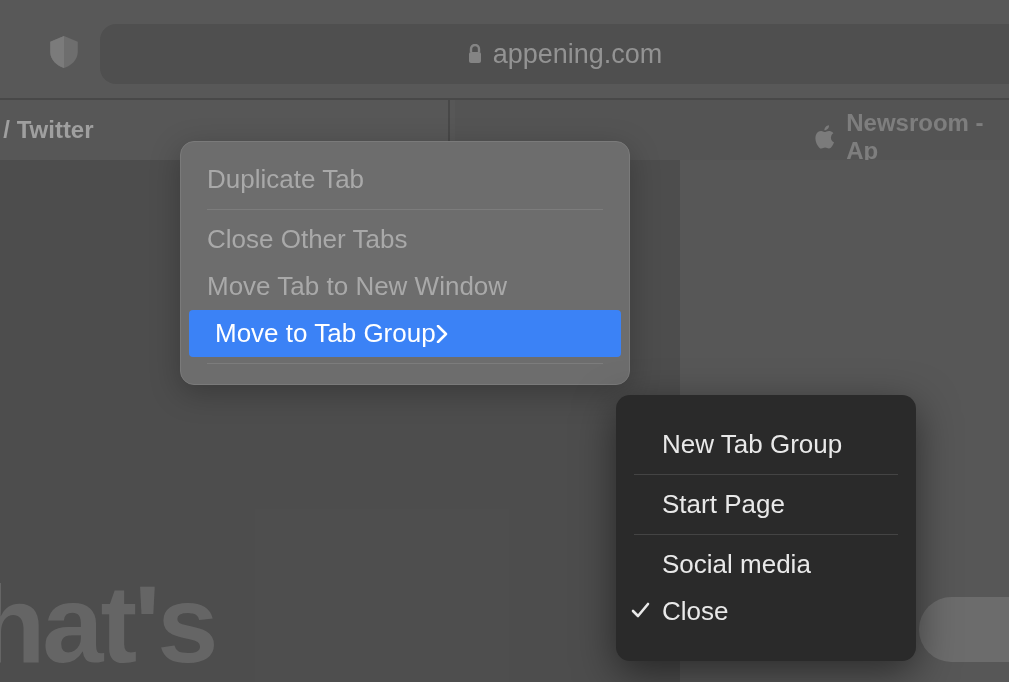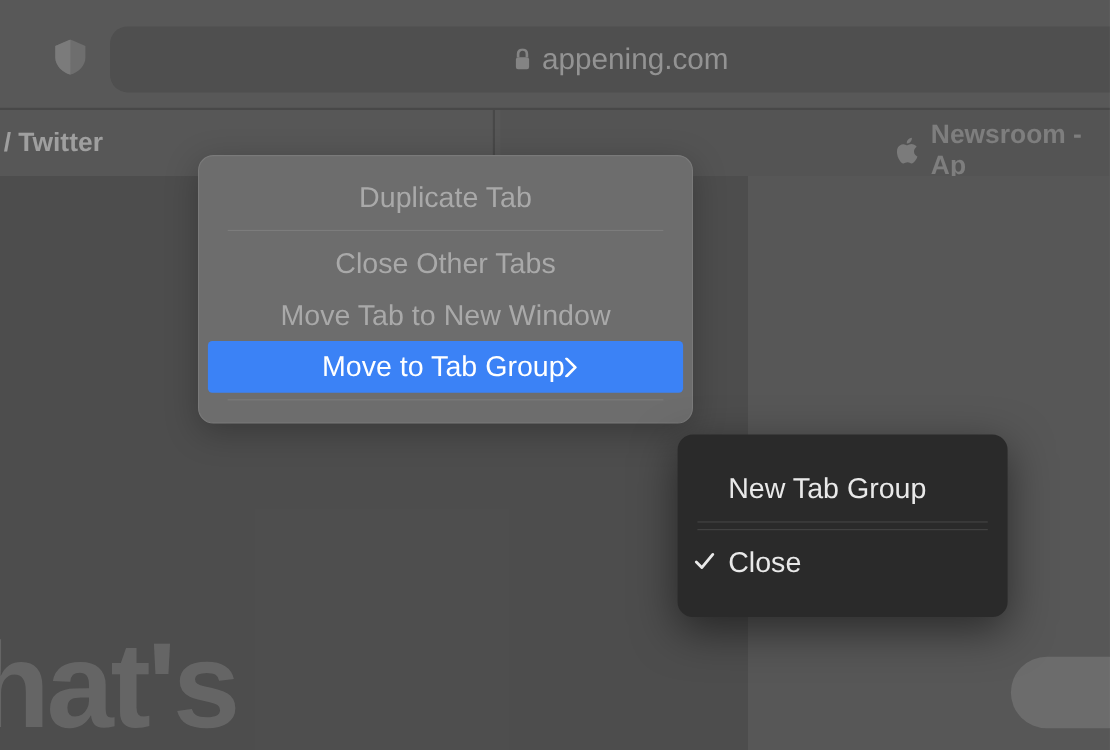--- a/index.html
+++ b/index.html
@@ -23,21 +23,21 @@
   .bigtext { position:absolute; left:-80px; top:400px; color:#7f7f7f; font-size:110px; font-weight:800; letter-spacing:-3px; }
 
   
   .rightcol { position:absolute; left:680px; top:160px; width:329px; height:530px; background:#6d6d6d; }
 
   
   .pill { position:absolute; right:-110px; bottom:20px; width:200px; height:65px; background:#888888; border-radius:33px; }
 
   
   .ctxmenu { position:absolute; left:180px; top:141px; width:450px; background:#6d6d6d; border:1.5px solid #7a7a7a; border-radius:14px; padding:14px 0 14px 0; box-shadow:0 8px 30px rgba(0,0,0,0.25);}
-  .mitem { position:relative; padding:8px 26px; color:#a9a9a9; font-size:26px; font-weight:500; display:flex; align-items:center; justify-content:center;}
+  .mitem { position:relative; padding:8px 26px; color:#a9a9a9; font-size:26px; font-weight:500; display:flex; align-items:center; justify-content:flex-start;}
   .msep { height:1px; background:#7c7c7c; margin:6px 26px; }
   .highlight { background:#3b82f6; color:#fff; margin:0 8px; border-radius:4px; padding-right:18px;}
   .chevron { width:12px; height:18px; }
 
   
   .submenu { position:absolute; left:616px; top:395px; width:300px; background:#2a2a2a; border-radius:14px; padding:26px 0; box-shadow:0 12px 40px rgba(0,0,0,0.5);}
   .sitem { padding:8px 26px 8px 46px; color:#e9e9e9; font-size:26px; font-weight:500; position:relative;}
   .ssep { height:1px; background:#444444; margin:6px 18px; }
   .check { position:absolute; left:14px; top:12px; width:20px; height:20px; color:#e9e9e9; }
 
@@ -99,20 +99,26 @@
       </svg>
   </div>
   <div class="msep"></div>
 </div>
 
 <div class="submenu">
   <div class="sitem">
     <span>New Tab Group</span>
   </div>
   <div class="ssep"></div>
+  <div class="sitem">
+    <span>Start Page</span>
+  </div>
   <div class="ssep"></div>
+  <div class="sitem">
+    <span>Social media</span>
+  </div>
   <div class="sitem">
     <svg class="check" viewBox="0 0 20 20">
         <path d="M3 11 L8 16 L18 4" stroke="#e9e9e9" stroke-width="2.6" fill="none" stroke-linecap="round" stroke-linejoin="round"></path>
       </svg>
     <span>Close</span>
   </div>
 </div>
 
 </body></html>

